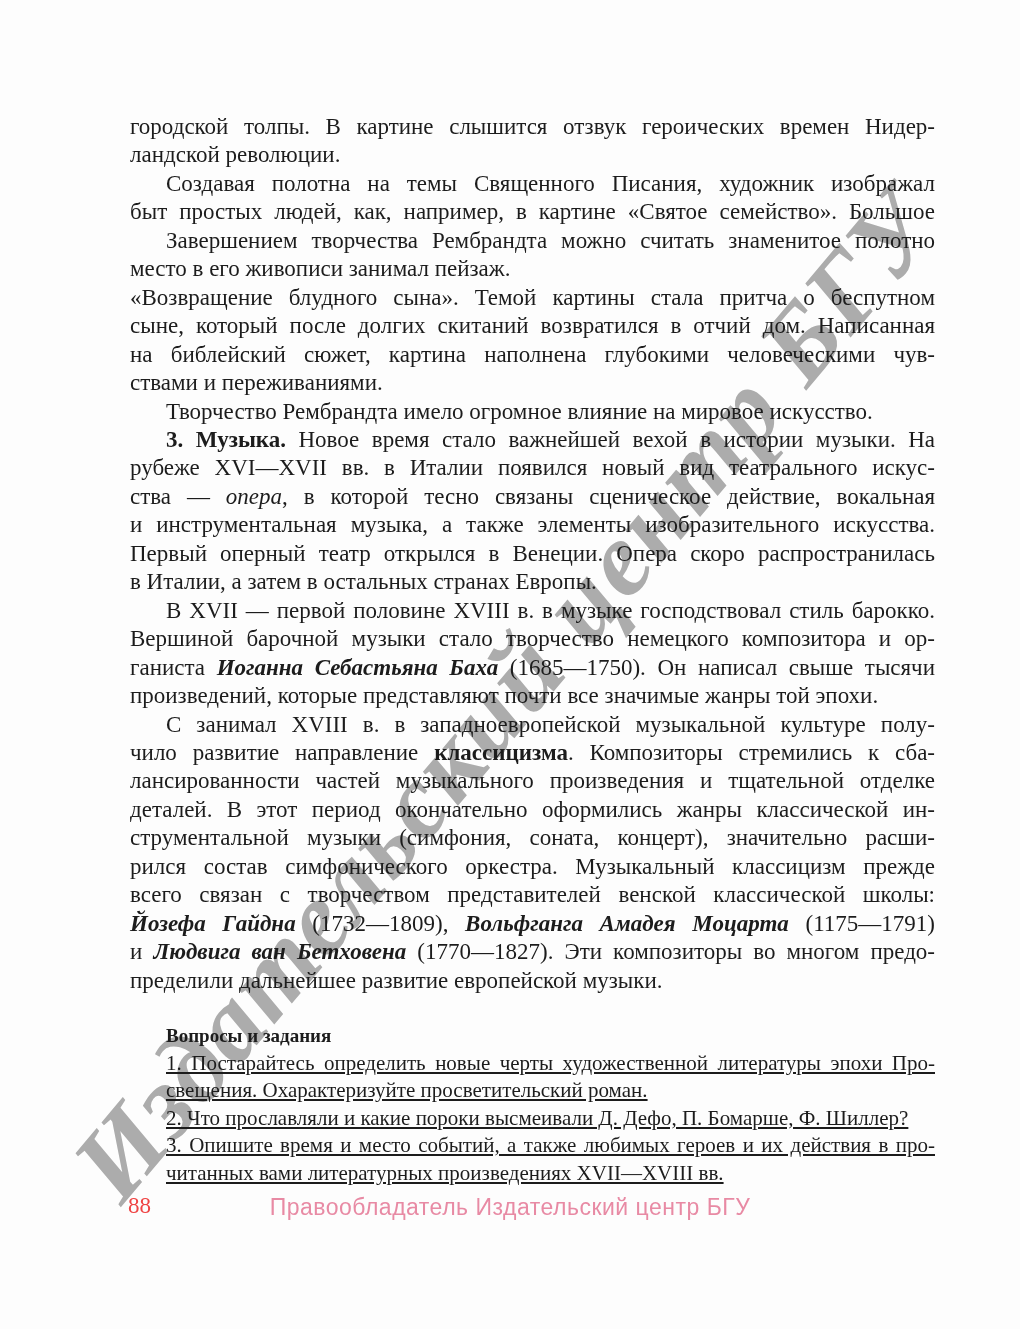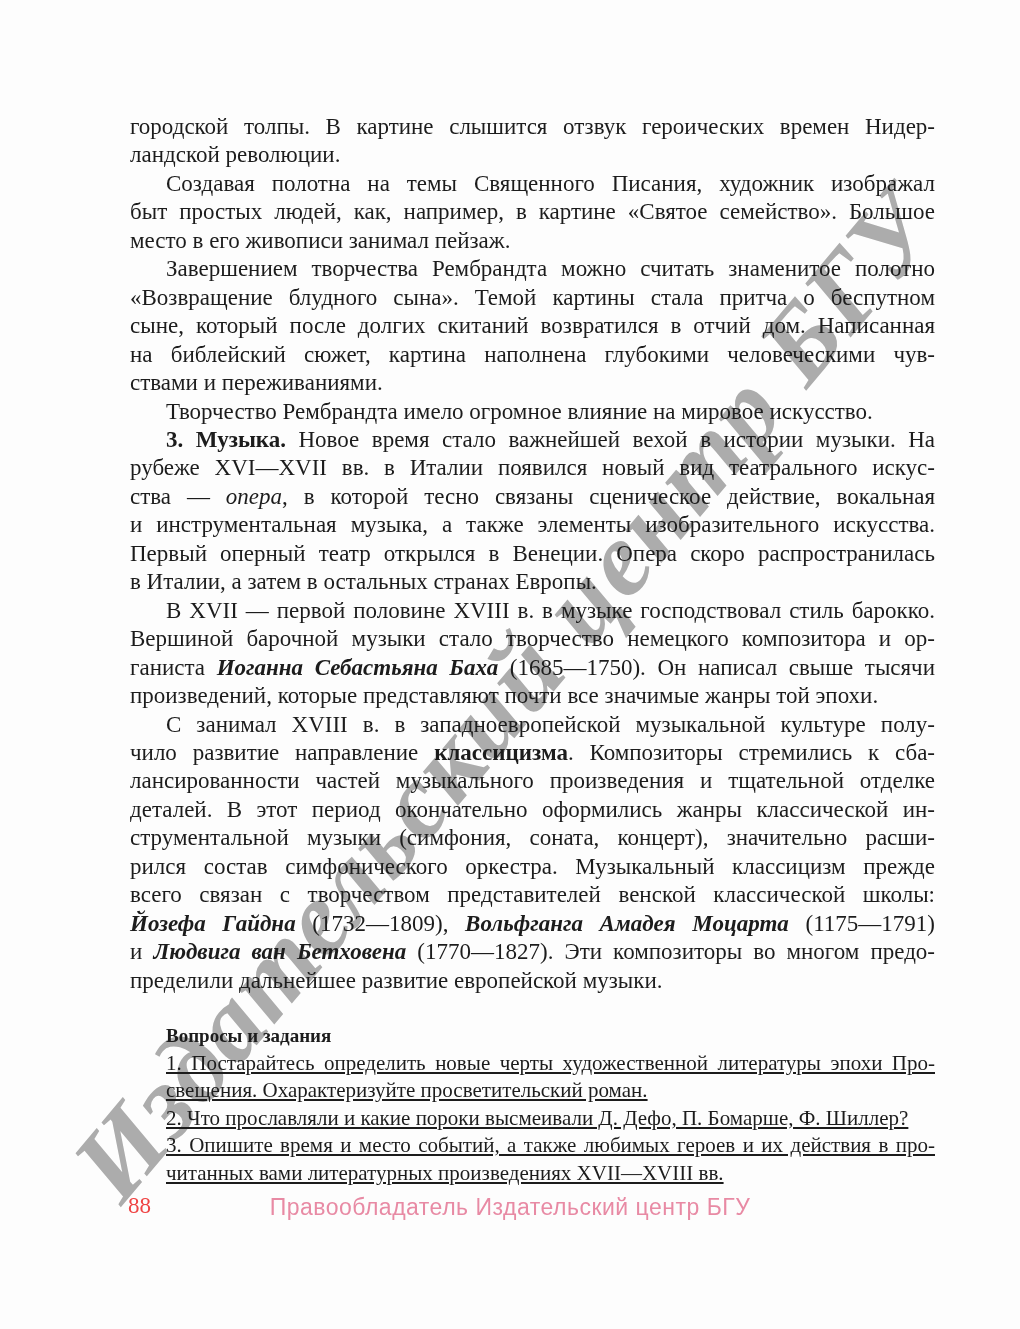--- a/index.html
+++ b/index.html
@@ -77,22 +77,22 @@
 <body>
 
 <div class="page">
   <div class="watermark">Издательский центр БГУ</div>
 
   <div class="body-text">
       <div class="line fill"><span>городской толпы. В картине слышится отзвук героических времен Нидер-</span></div>
       <div class="line"><span>ландской революции.</span></div>
       <div class="line fill ind"><span>Создавая полотна на темы Священного Писания, художник изображал</span></div>
       <div class="line fill"><span>быт простых людей, как, например, в картине «Святое семейство». Большое</span></div>
+      <div class="line fill ind"><span>Завершением творчества Рембрандта можно считать знаменитое полотно</span></div>
       <div class="line"><span>место в его живописи занимал пейзаж.</span></div>
-      <div class="line fill ind"><span>Завершением творчества Рембрандта можно считать знаменитое полотно</span></div>
       <div class="line fill"><span>«Возвращение блудного сына». Темой картины стала притча о беспутном</span></div>
       <div class="line fill"><span>сыне, который после долгих скитаний возвратился в отчий дом. Написанная</span></div>
       <div class="line fill"><span>на библейский сюжет, картина наполнена глубокими человеческими чув-</span></div>
       <div class="line"><span>ствами и переживаниями.</span></div>
       <div class="line ind"><span>Творчество Рембрандта имело огромное влияние на мировое искусство.</span></div>
       <div class="line fill ind"><span class="b">3. Музыка.</span><span> Новое время стало важнейшей вехой в истории музыки. На</span></div>
       <div class="line fill"><span>рубеже XVI—XVII вв. в Италии появился новый вид театрального искус-</span></div>
       <div class="line fill"><span>ства — </span><span class="i">опера</span><span>, в которой тесно связаны сценическое действие, вокальная</span></div>
       <div class="line fill"><span>и инструментальная музыка, а также элементы изобразительного искусства.</span></div>
       <div class="line fill"><span>Первый оперный театр открылся в Венеции. Опера скоро распространилась</span></div>

